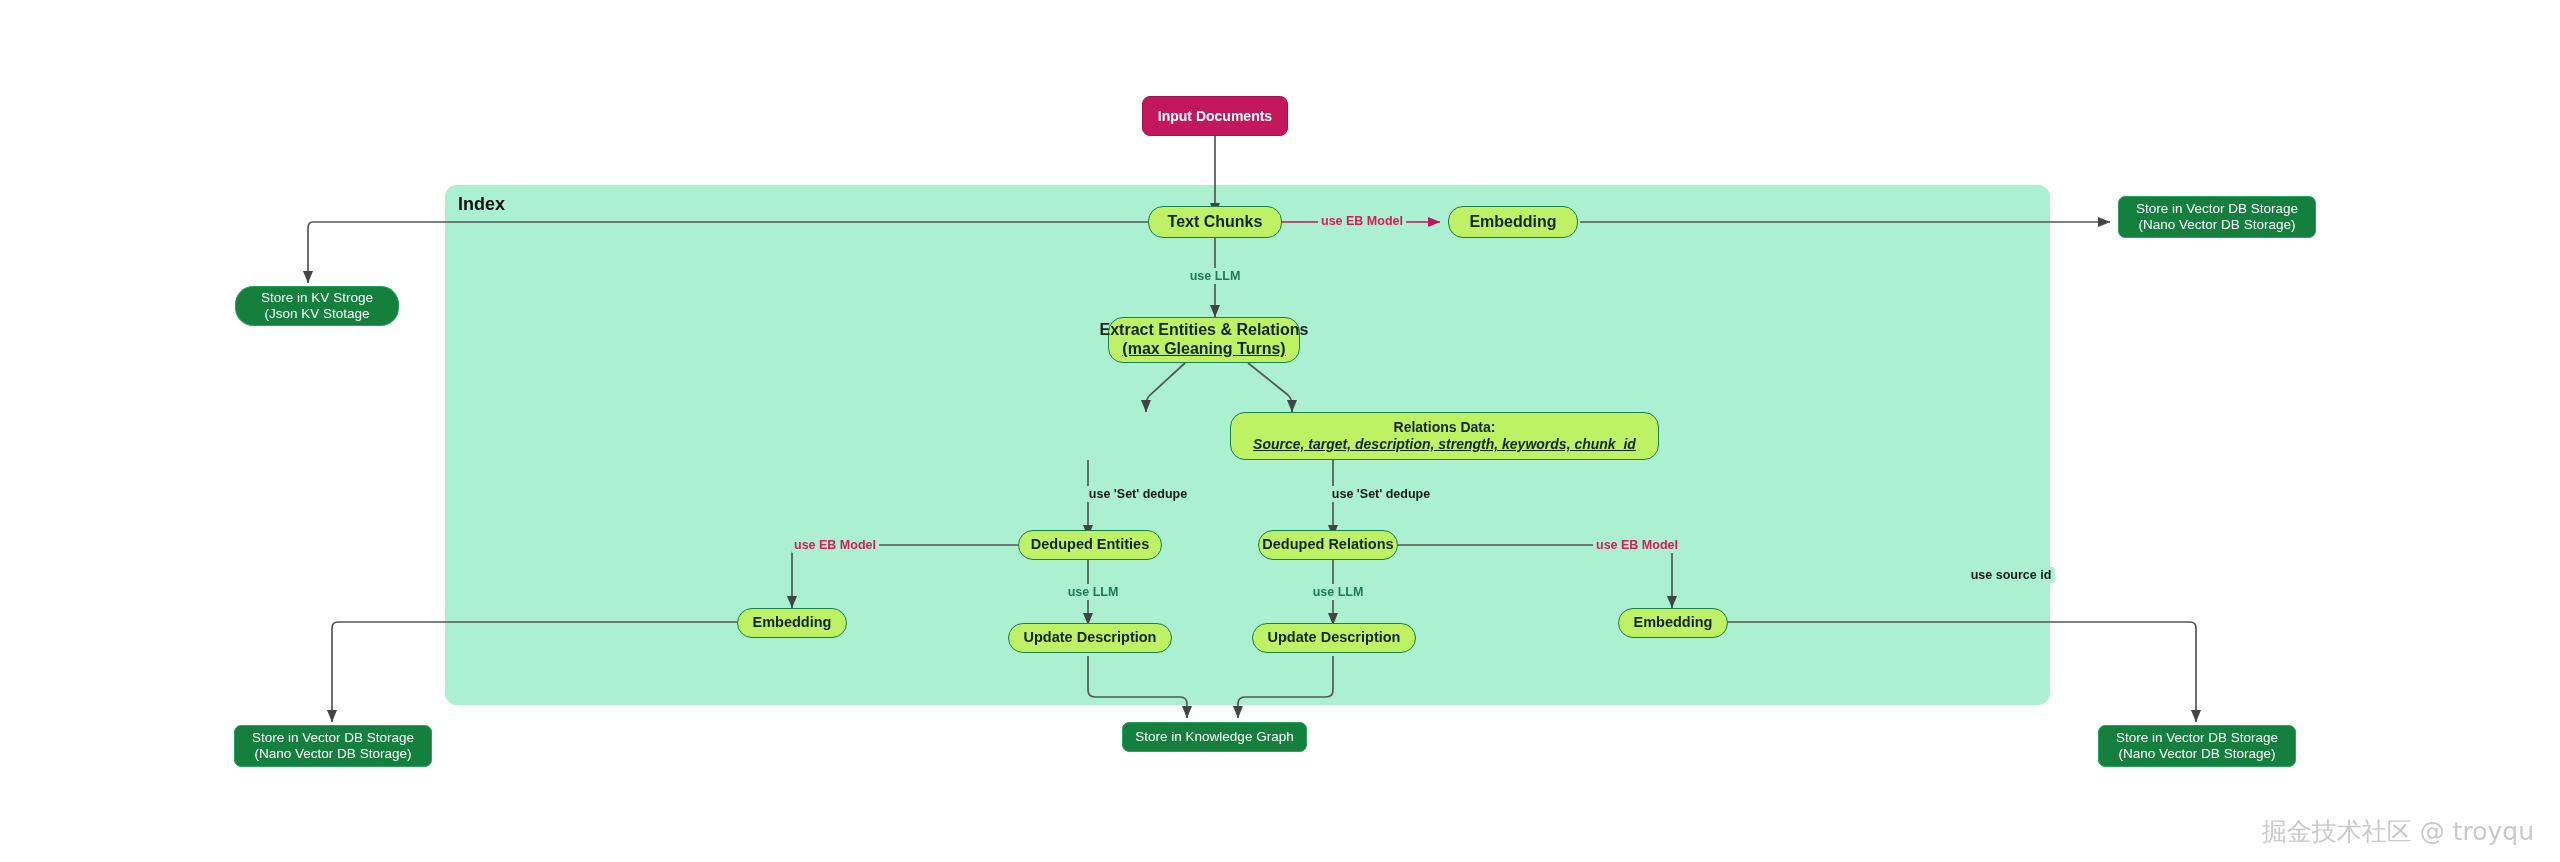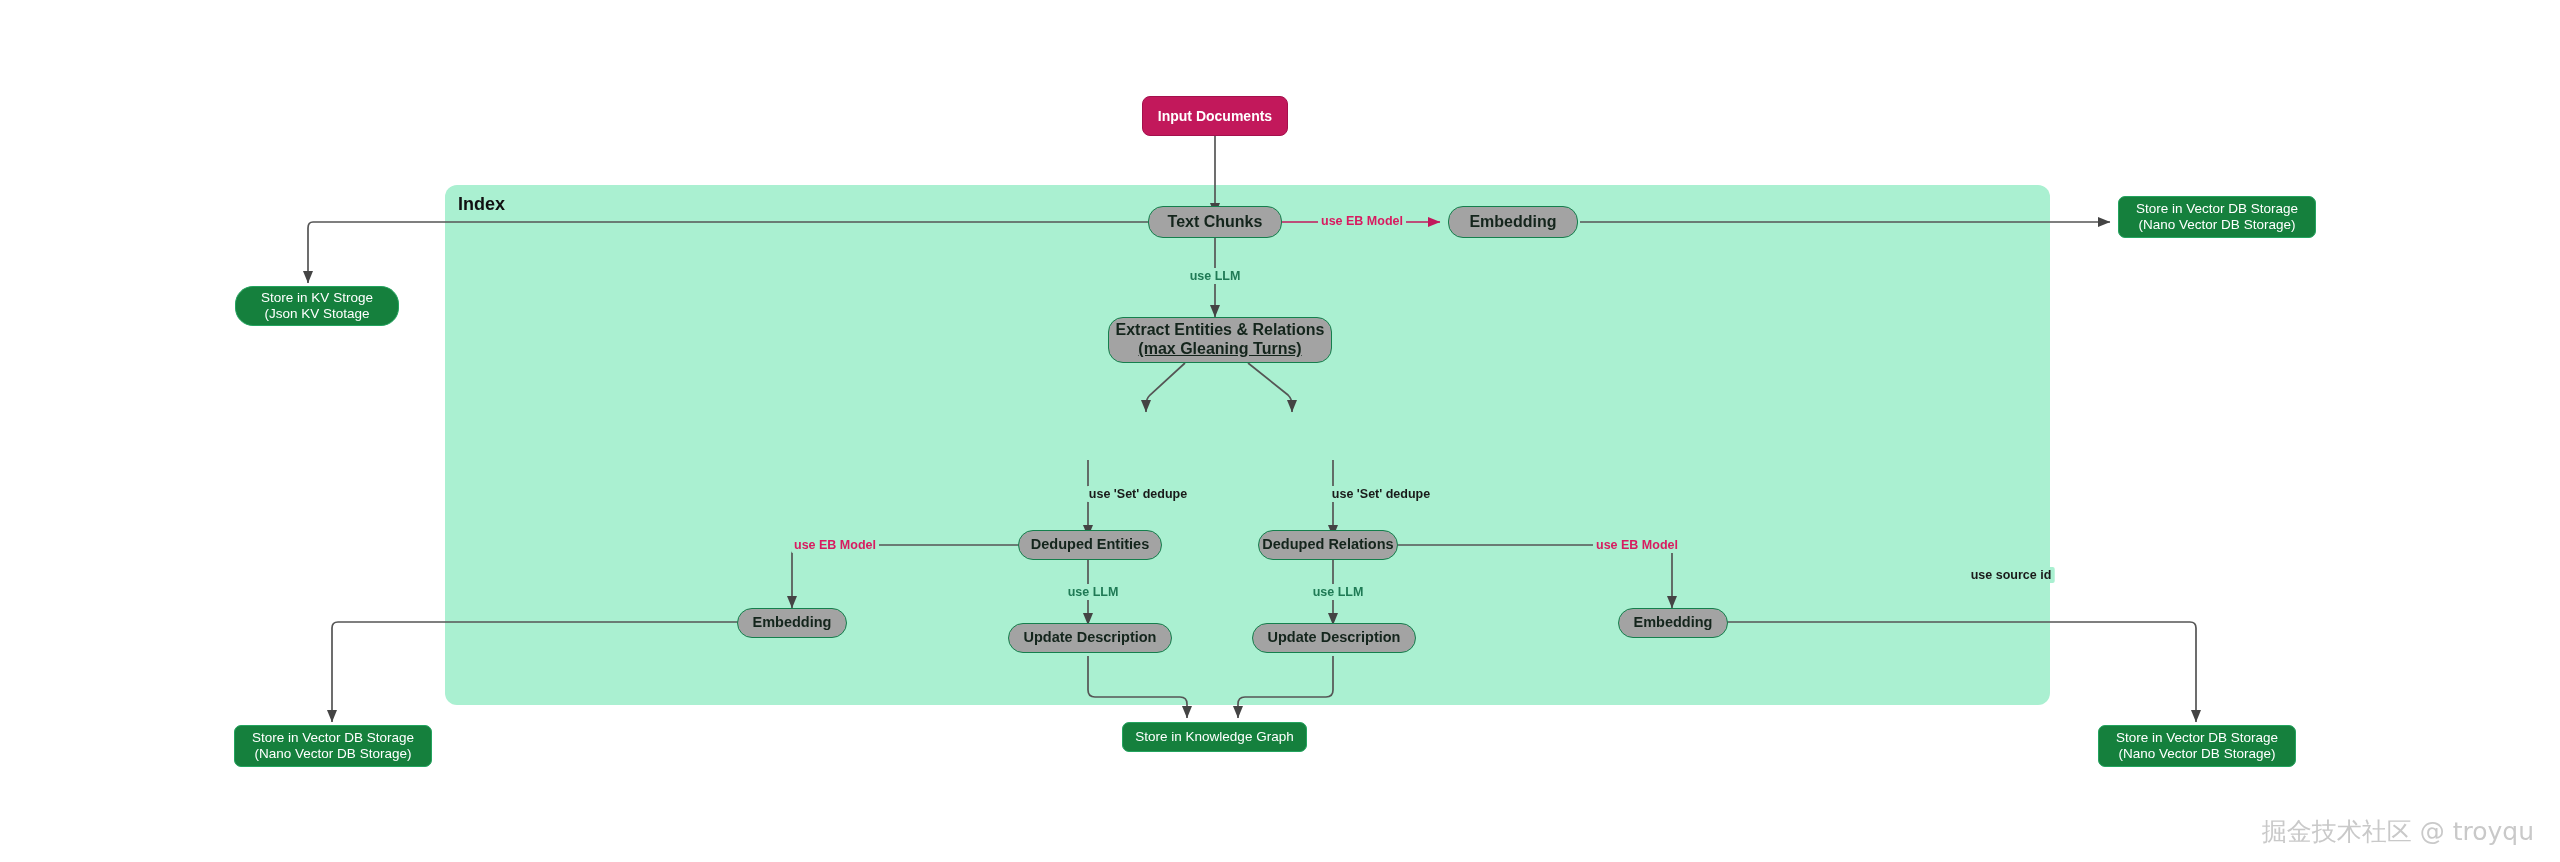--- a/index.html
+++ b/index.html
@@ -37,21 +37,21 @@
     box-sizing:border-box;
     text-align:center;
     white-space:nowrap;
     border-radius:8px;
   }
   .node .l1{line-height:1.18;}
   .node .l2{line-height:1.18;}
 
   
   .n-proc{
-    background:#a3a3a3;
+    background:#bef264;
     border:1.6px solid #157f4d;
     color:#14251c;
     font-size:16px;
     font-weight:bold;
     border-radius:15px;
   }
   .n-proc .l2{font-style:italic;font-weight:bold;text-decoration:underline;}
 
   
   .n-store{
@@ -160,26 +160,30 @@
   </div>
 
   <div class="node n-proc" style="left:1148px;top:206px;width:134px;height:32px;">
     <span class="l1">Text Chunks</span>
   </div>
 
   <div class="node n-proc" style="left:1448px;top:206px;width:130px;height:32px;">
     <span class="l1">Embedding</span>
   </div>
 
-  <div class="node n-proc" style="left:1108px;top:317px;width:224px;height:46px;">
+  <div class="node n-proc" style="left:1108px;top:317px;width:192px;height:46px;">
     <span class="l1">Extract Entities &amp; Relations</span>
     <span class="l2" style="font-style:normal;">(max Gleaning Turns)</span>
   </div>
 
 
+  <div class="node n-proc" style="left:1230px;top:412px;width:429px;height:48px;font-size:14px;">
+    <span class="l1">Relations Data:</span>
+    <span class="l2">Source, target, description, strength, keywords, chunk_id</span>
+  </div>
 
   <div class="node n-proc" style="left:1018px;top:530px;width:144px;height:30px;font-size:14.5px;">
     <span class="l1">Deduped Entities</span>
   </div>
 
   <div class="node n-proc" style="left:1258px;top:530px;width:140px;height:30px;font-size:14.5px;">
     <span class="l1">Deduped Relations</span>
   </div>
 
   <div class="node n-proc" style="left:737px;top:608px;width:110px;height:30px;font-size:14.5px;">

